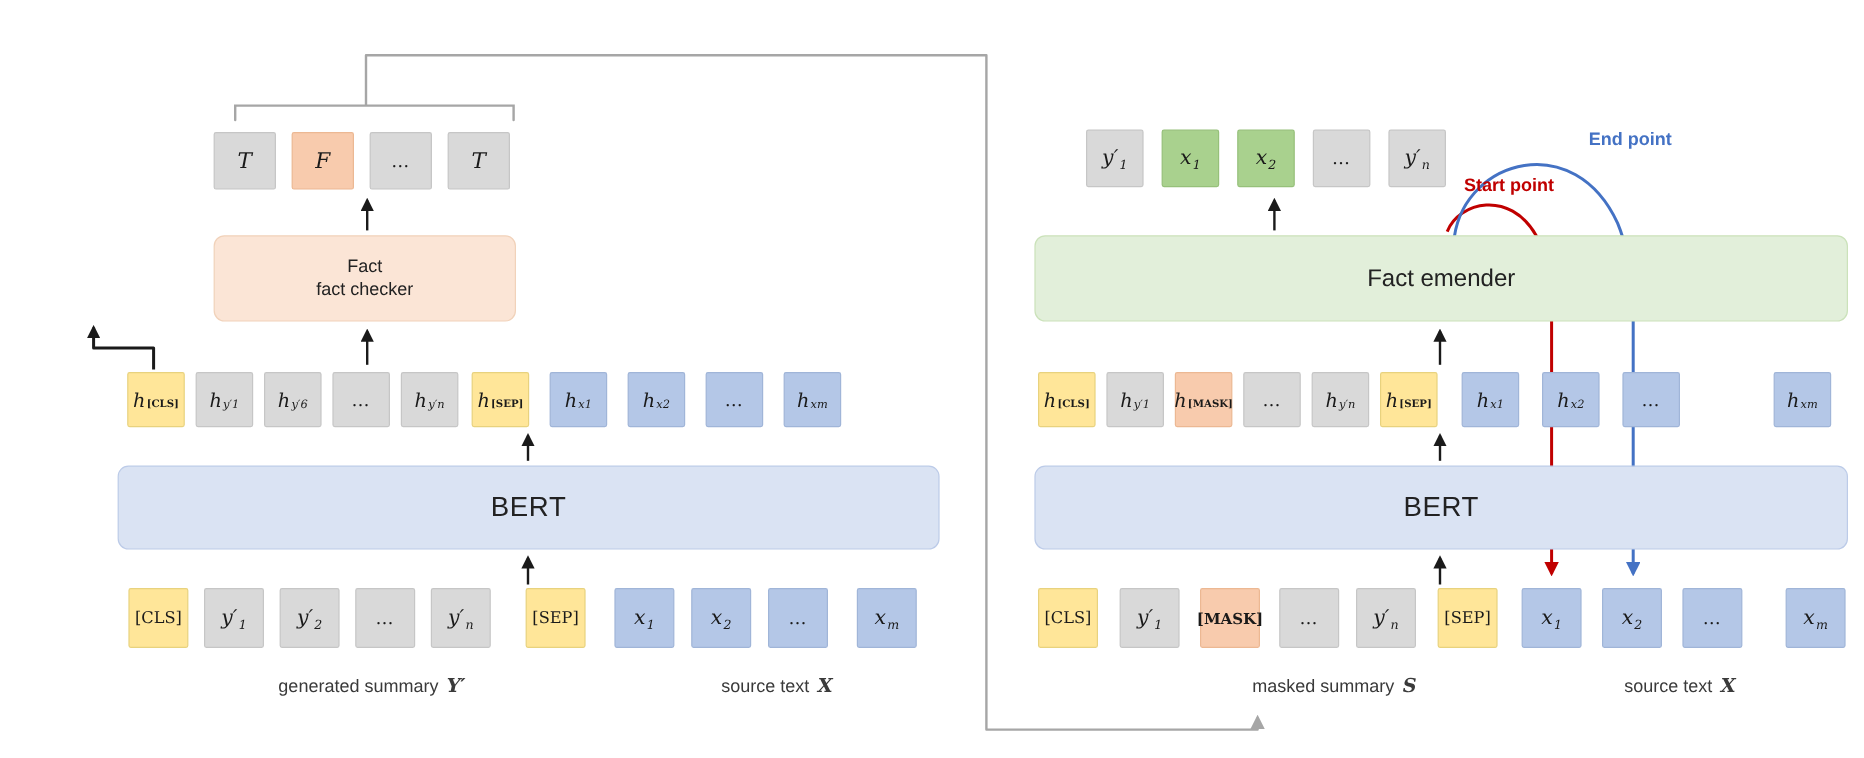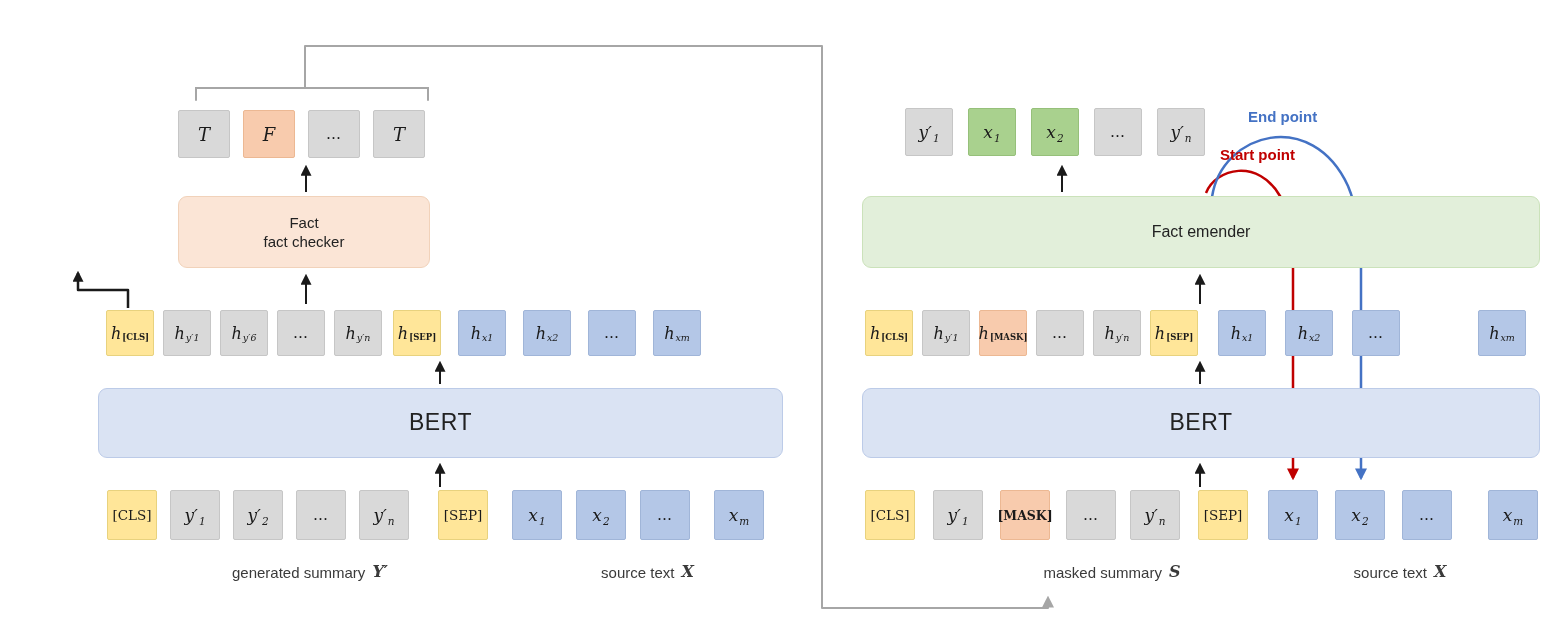--- a/index.html
+++ b/index.html
@@ -29,34 +29,34 @@
   .tag .m{font-style:normal;font-size:13.5px;}
   .bold .m{font-weight:700;font-size:12.5px;}
   .dots .m{font-style:normal;font-size:15px;letter-spacing:1px;}
   .out .m{font-size:18px;}
   
   .bx{position:absolute;box-sizing:border-box;border-radius:9px;display:flex;flex-direction:column;
       align-items:center;justify-content:center;color:#222;text-align:center;line-height:1.3;}
   .bx-summary{left:8px;top:198px;width:156px;height:70px;background:#EBEDEF;border:1px solid #d7dadd;font-size:15px;}
   .bx-token{left:178px;top:196px;width:252px;height:72px;background:#FBE5D6;border:1px solid #f1d2ba;font-size:15px;}
   .bx-bert-l{left:98px;top:388px;width:685px;height:70px;background:#DAE3F3;border:1px solid #bccbe8;font-size:23px;letter-spacing:0.5px;}
-  .bx-emender{left:862px;top:196px;width:678px;height:72px;background:#E2EFDA;border:1px solid #cbe2ba;font-size:16px;}
+  .bx-emender{left:862px;top:196px;width:678px;height:72px;background:#E2EFDA;border:1px solid #cbe2ba;font-size:20px;}
   .bx-bert-r{left:862px;top:388px;width:678px;height:70px;background:#DAE3F3;border:1px solid #bccbe8;font-size:23px;letter-spacing:0.5px;}
   
   .cap{position:absolute;top:560px;height:24px;font-size:15px;color:#3a3a3a;
        display:flex;align-items:center;justify-content:center;}
   .cap .mt{font-family:"DejaVu Serif",serif;font-weight:700;font-style:italic;font-size:16px;margin-left:7px;position:relative;top:-1px;}
   .cap-gen{left:180px;width:260px;}
   .cap-src-l{left:555px;width:185px;}
   .cap-msk{left:1012px;width:200px;}
   .cap-src-r{left:1305px;width:190px;}
   
   .ptlbl{position:absolute;font-size:15px;font-weight:700;}
   .lbl-start{left:1220px;top:146px;}
-  .lbl-end{left:1248px;top:108px;}
+  .lbl-end{left:1324px;top:108px;}
   .overlay{position:absolute;left:0;top:0;pointer-events:none;}
 </style>
 </head>
 <body>
 
 <div id="canvas">
 
   <svg class="overlay" width="1553" height="632" viewBox="0 0 1553 632">
     <defs>
       <marker id="mB" viewBox="0 0 10 10" refX="8" refY="5" markerWidth="11" markerHeight="11" markerUnits="userSpaceOnUse" orient="auto">

